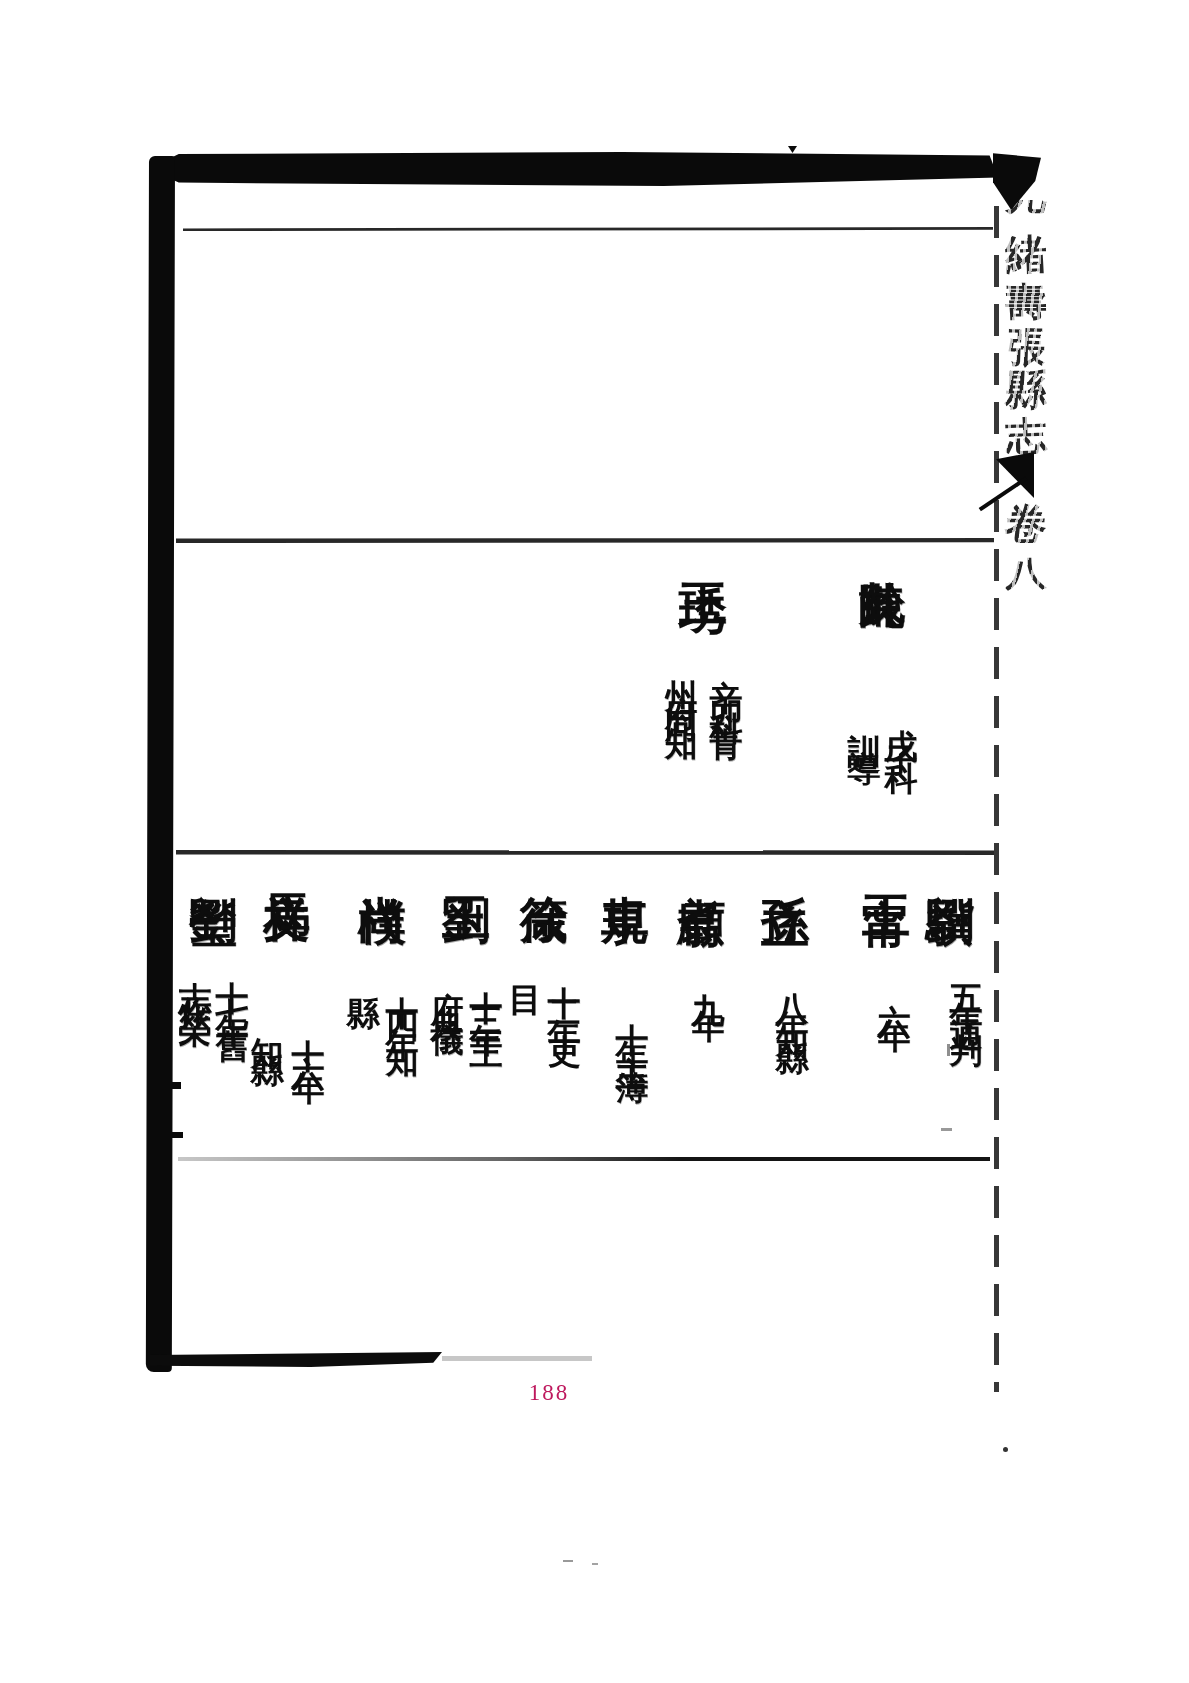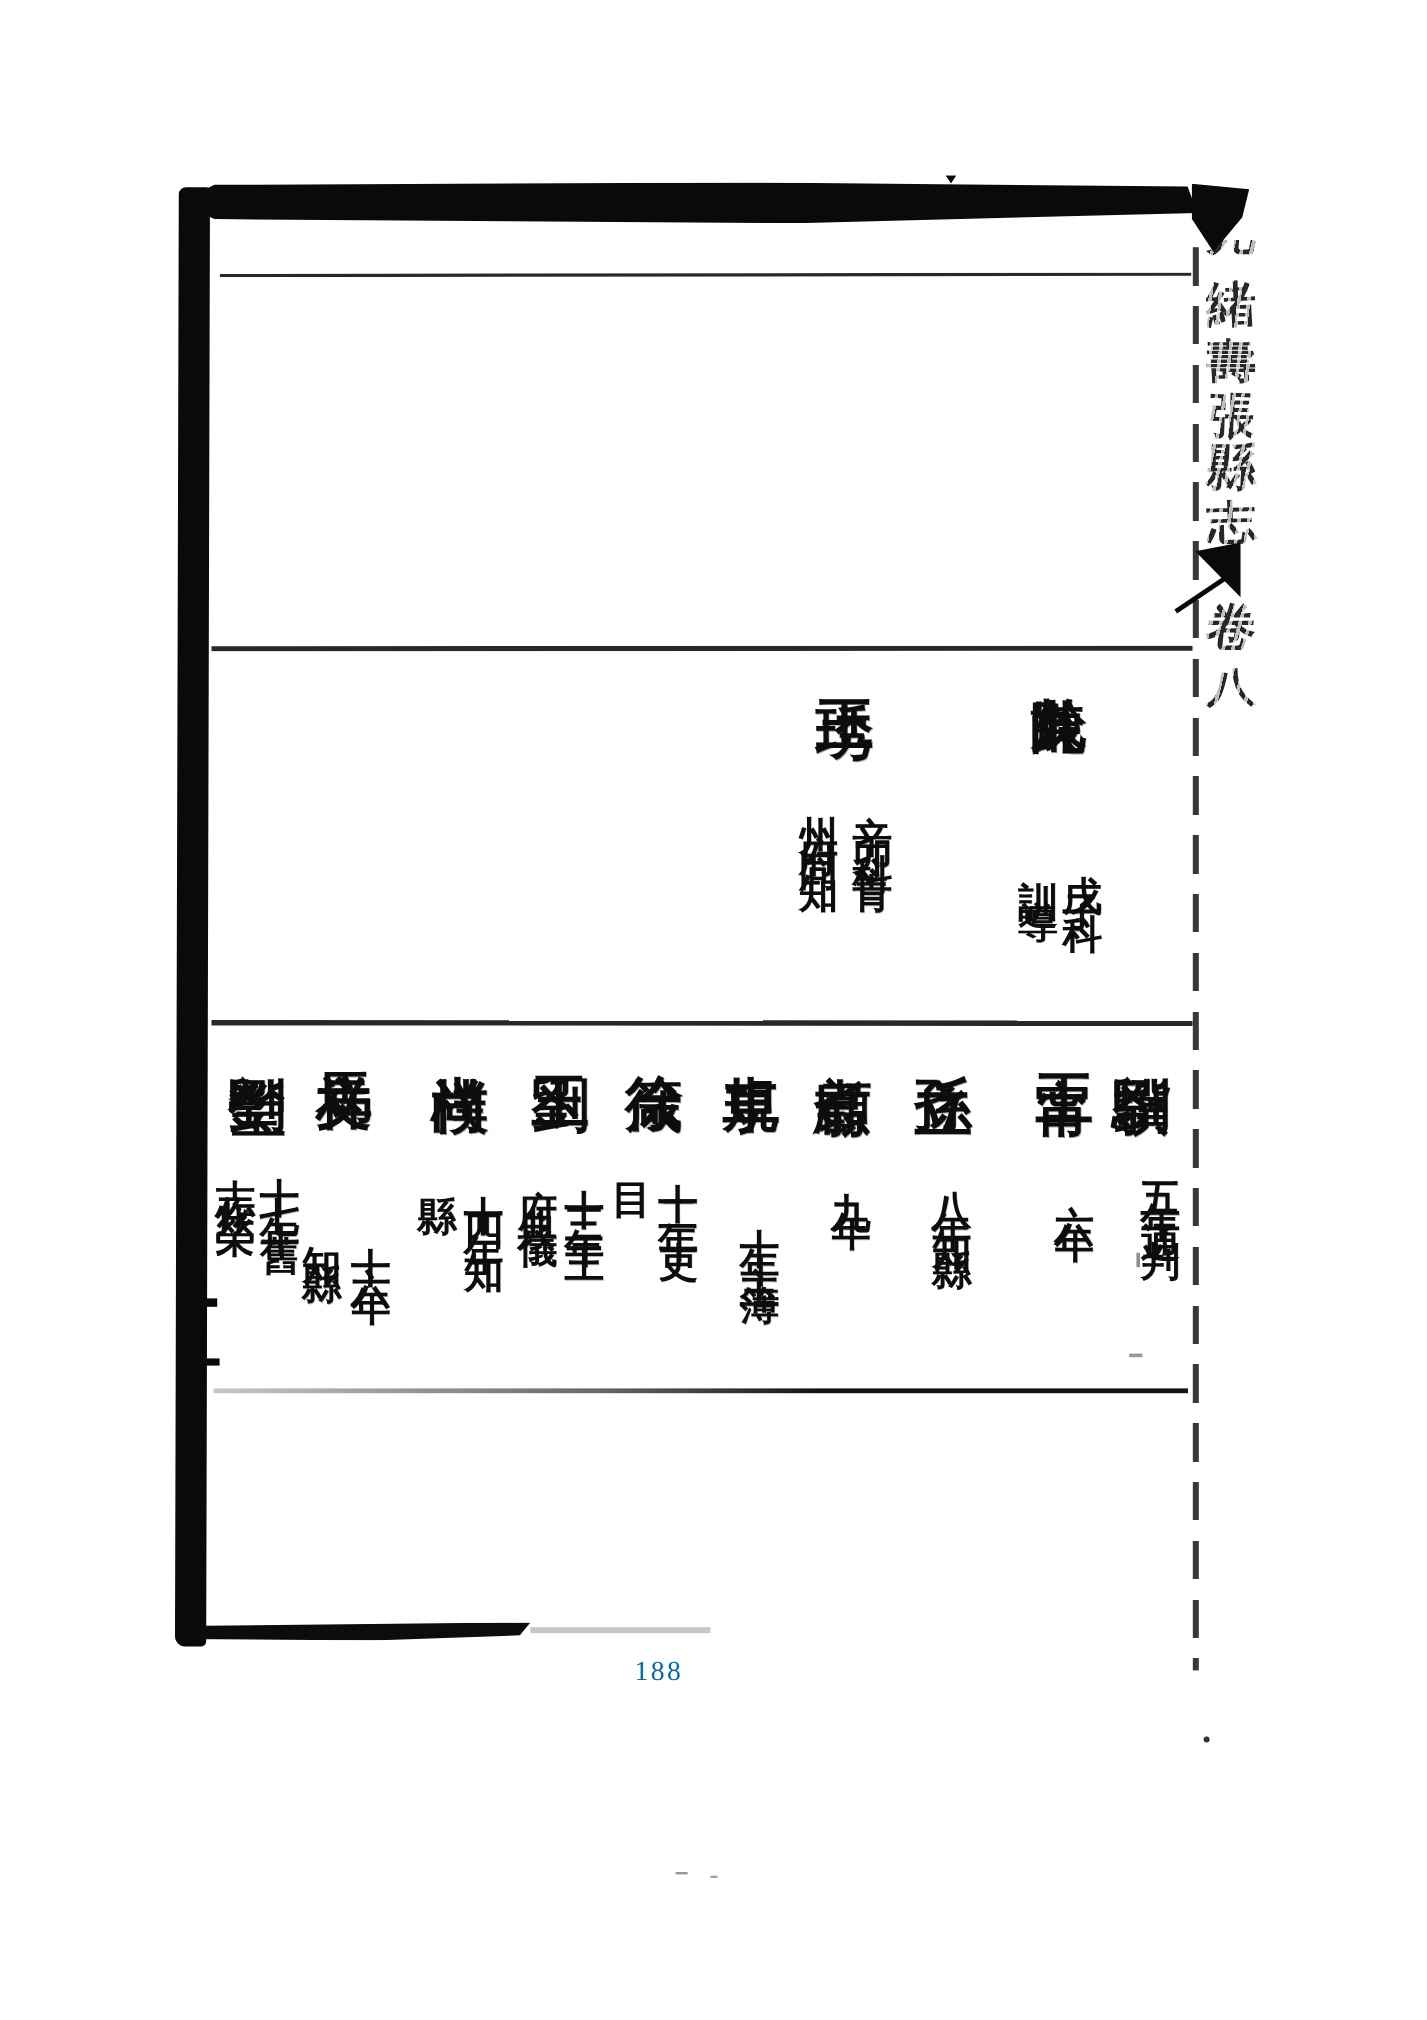--- a/index.html
+++ b/index.html
@@ -51,21 +51,21 @@
   .eg0 span{display:block;margin-top:-28px;}
   .eg1{top:32px;transform:rotate(-3deg);}
   .eg2{top:80px;transform:skewX(4deg) scaleY(.92);}
   .eg3{top:126px;transform:rotate(2deg) scaleX(.9);}
   .eg4{top:168px;transform:skewX(-3deg);}
   .eg5{top:214px;transform:scaleY(.9) rotate(-2deg);}
   .eg6{top:302px;transform:skewX(-6deg);}
   .eg7{top:352px;transform:scaleY(.8);}
   
   .page-number{left:514px;top:1380px;width:70px;text-align:center;font-size:23px;
-        letter-spacing:2px;color:#0369a1;}
+        letter-spacing:2px;color:#be185d;}
   .speck{position:absolute;background:#333;}
   .sp1{left:1003px;top:1447px;width:5px;height:5px;border-radius:50%;}
   .sp2{left:563px;top:1560px;width:10px;height:2px;opacity:.5;}
   .sp3{left:592px;top:1563px;width:6px;height:2px;opacity:.45;}
   .sp4{left:947px;top:1044px;width:3px;height:12px;opacity:.55;}
   .sp5{left:941px;top:1128px;width:11px;height:3px;opacity:.5;}
   .sp6{left:788px;top:146px;width:9px;height:7px;background:#0a0a0a;clip-path:polygon(0 0,100% 0,50% 100%);}
 </style>
 </head>
 <body>

